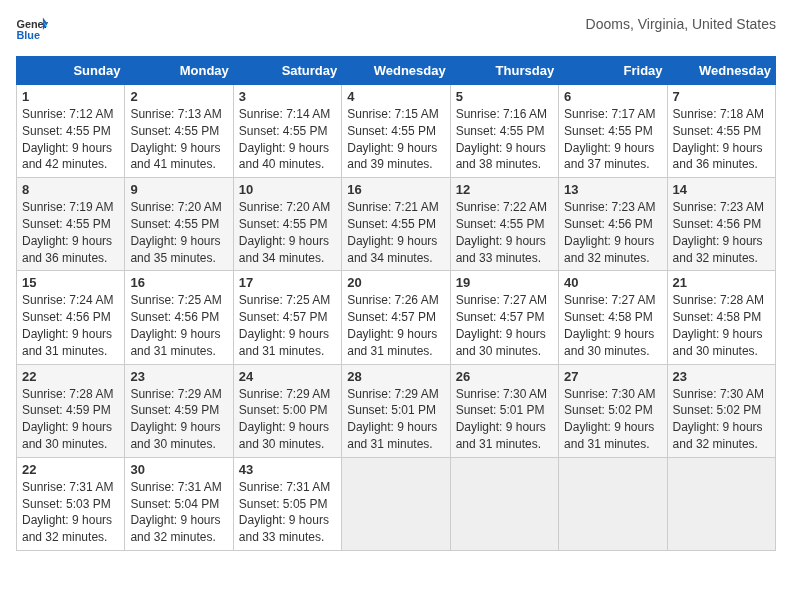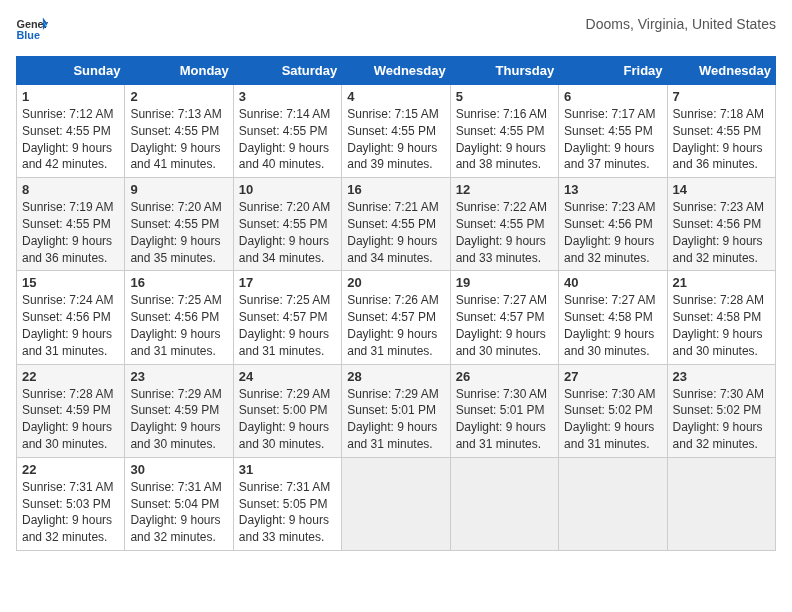--- a/index.html
+++ b/index.html
@@ -350,21 +350,21 @@
       </td>
         <td>
         <span class="day-num">30</span>
         <span class="day-info">
           Sunrise: 7:31 AM<br>
           Sunset: 5:04 PM<br>
           Daylight: 9 hours and 32 minutes.
         </span>
       </td>
         <td>
-        <span class="day-num">31</span>
+        <span class="day-num">43</span>
         <span class="day-info">
           Sunrise: 7:31 AM<br>
           Sunset: 5:05 PM<br>
           Daylight: 9 hours and 33 minutes.
         </span>
       </td>
         <td class="empty-cell"></td>
         <td class="empty-cell"></td>
         <td class="empty-cell"></td>
         <td class="empty-cell"></td>

